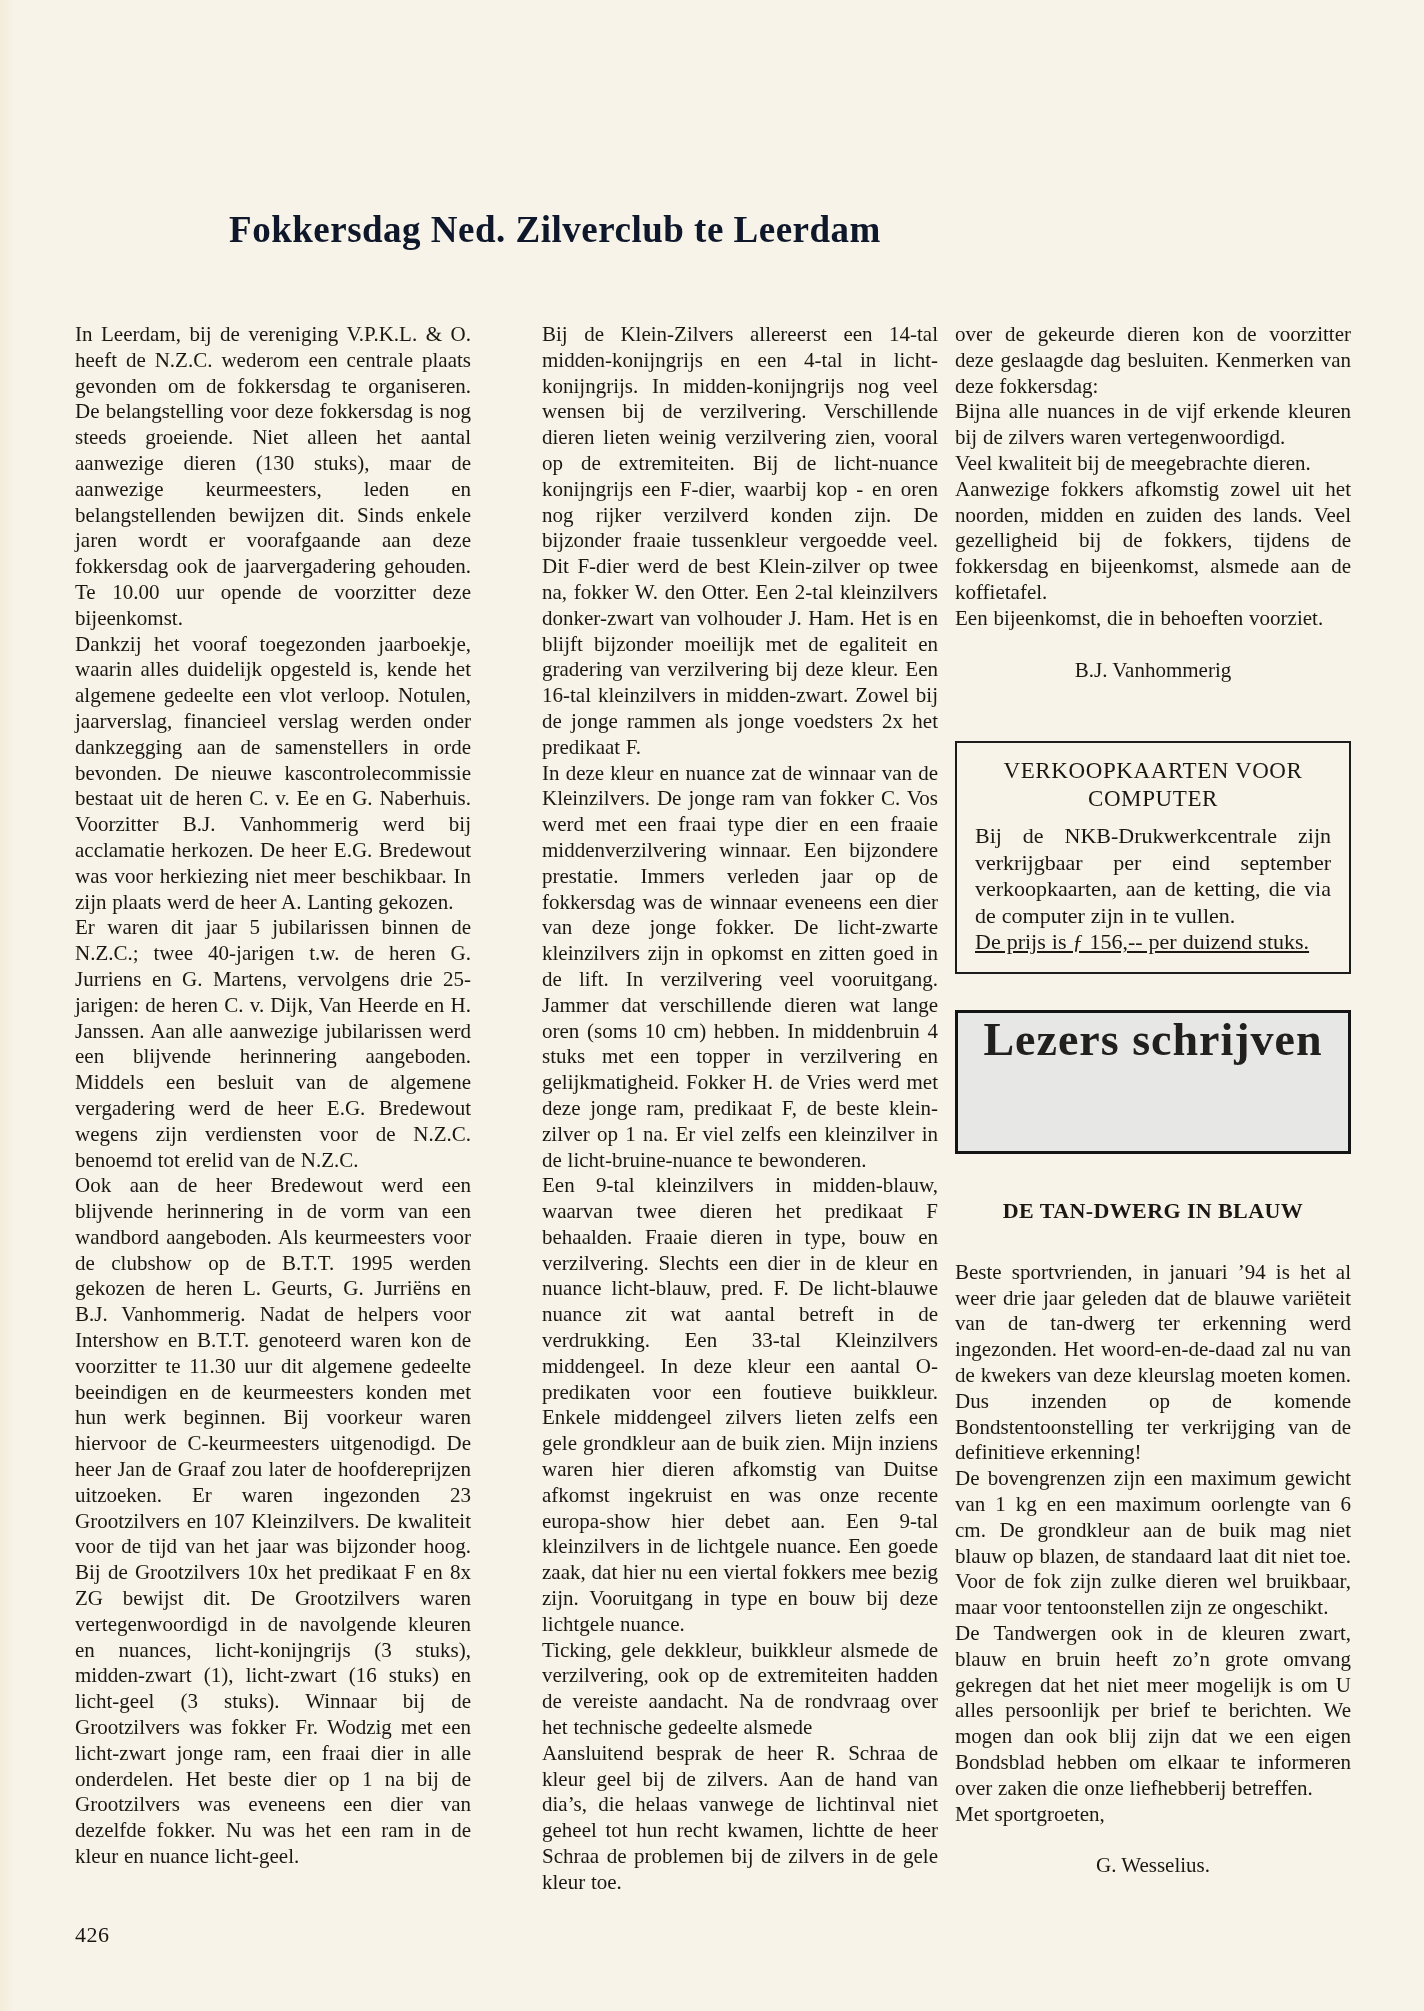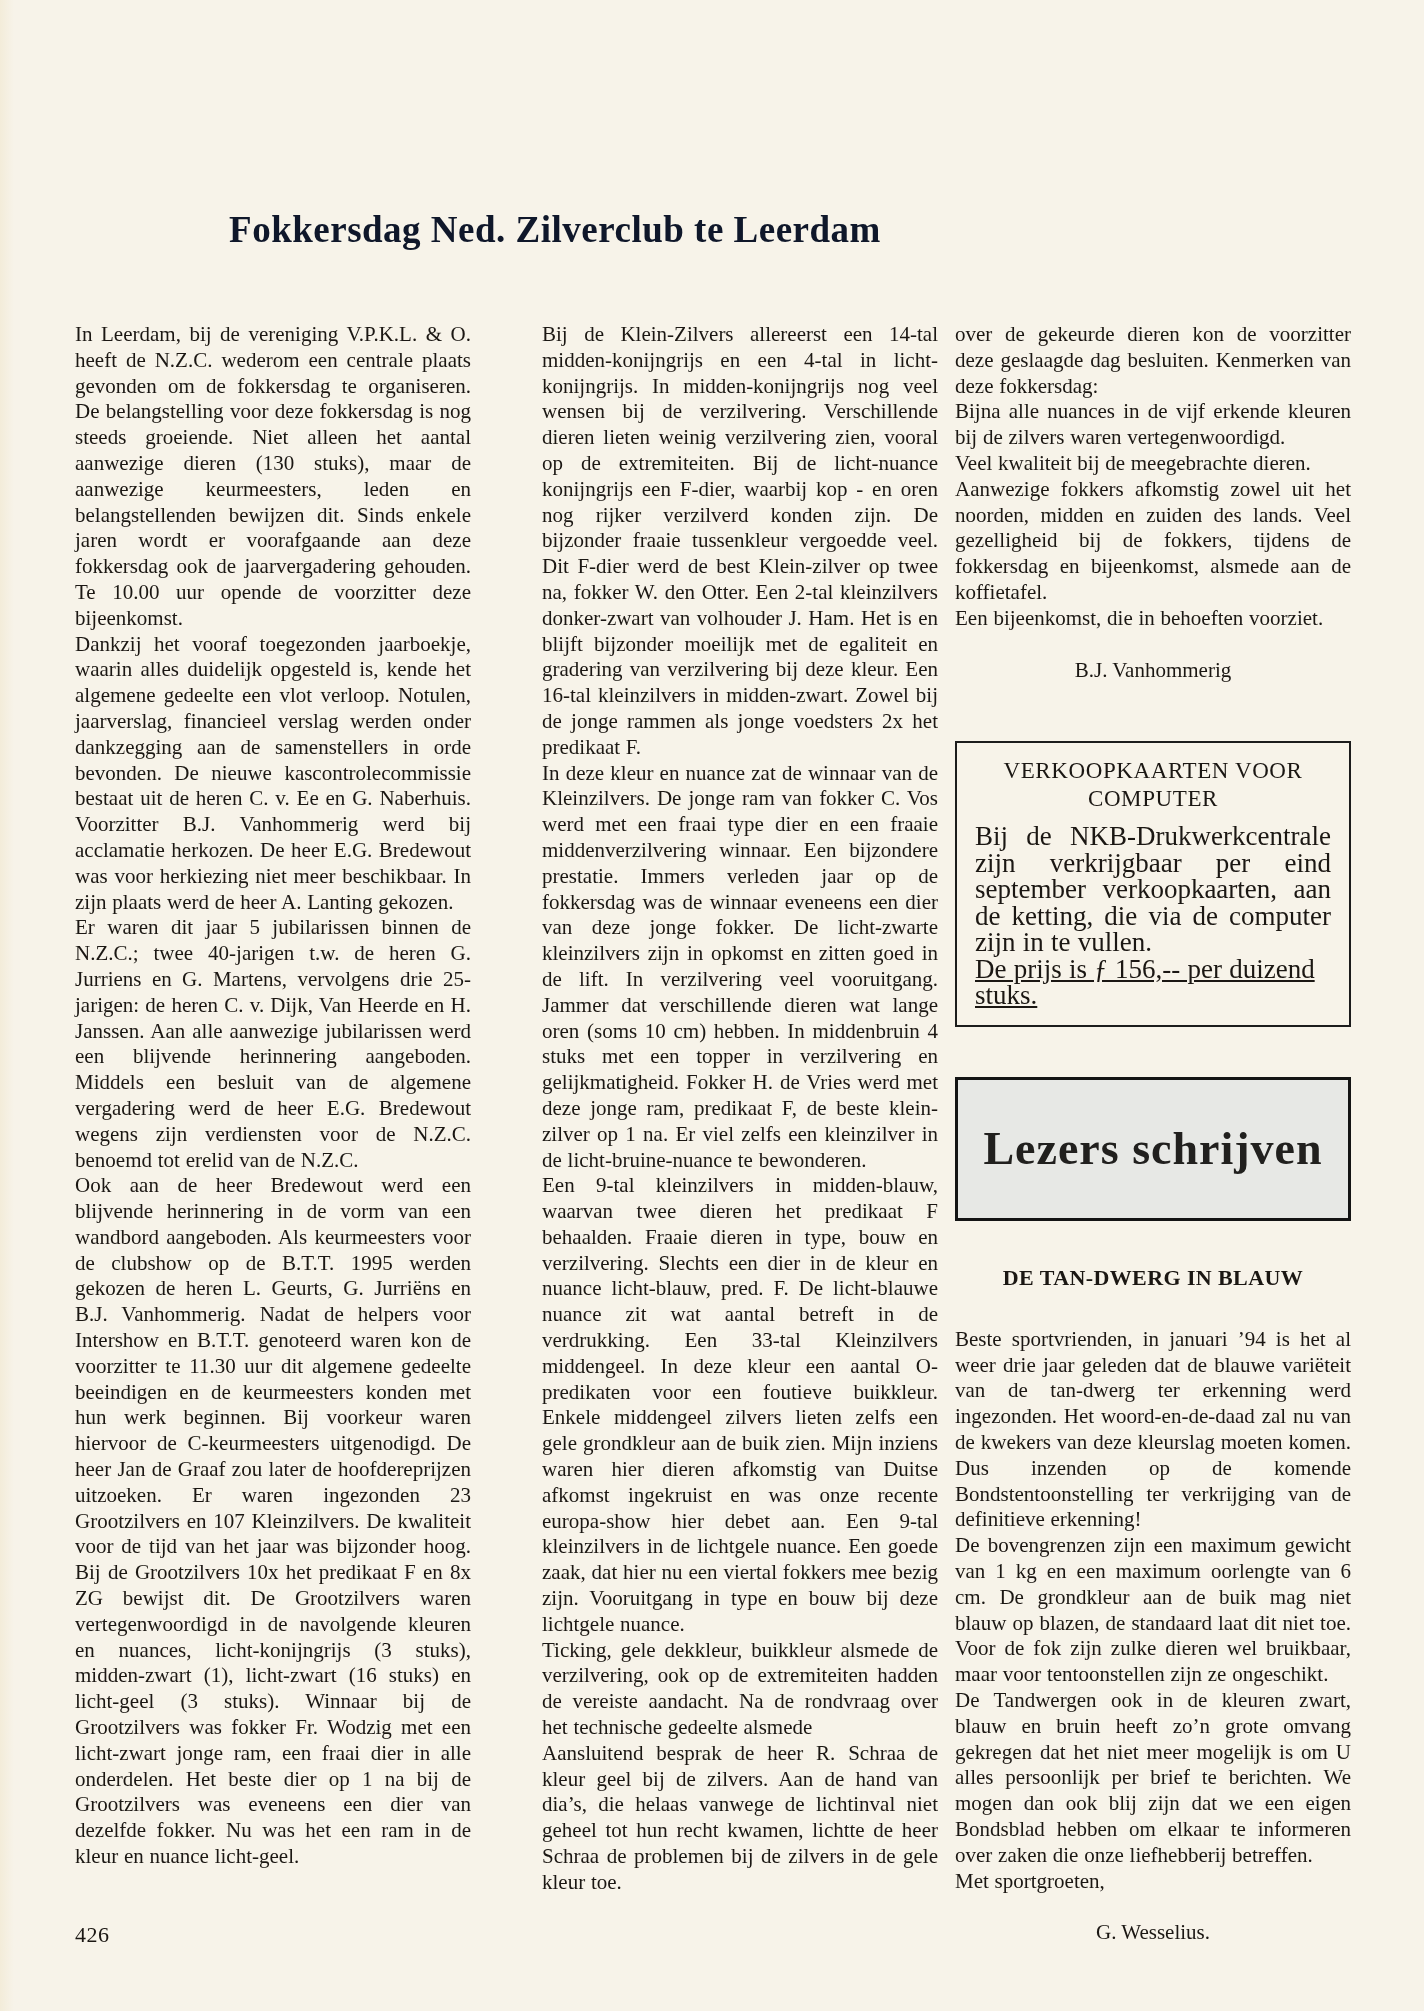--- a/index.html
+++ b/index.html
@@ -46,32 +46,32 @@
     padding:12px 18px 16px 18px;
     background:transparent;
   }
   .info-box .box-title{
     text-align:center;
     font-size:23px;line-height:28px;
     letter-spacing:0.6px;
     margin:2px 0 10px 0;
   }
   .info-box p{
-    font-size:27px;line-height:26.5px;margin:0;text-align:justify;
+    font-size:22px;line-height:26.5px;margin:0;text-align:justify;
   }
   .info-box .price{
     text-align:left;
     text-decoration:underline;
   }
   .banner-box{
-    margin-top:50px;
+    margin-top:36px;
     border:3px solid #141414;
     background:#e7e8e5;
     height:138px;
-    display:flex;align-items:center;justify-content:center;
+    display:flex;align-items:flex-start;justify-content:center;
   }
   .banner-box .banner-text{
     font-size:46px;font-weight:bold;letter-spacing:1px;
     color:#21201e;
   }
   .letter-title{
     margin-top:44px;
     text-align:center;
     font-size:22px;font-weight:bold;letter-spacing:0.4px;
   }

